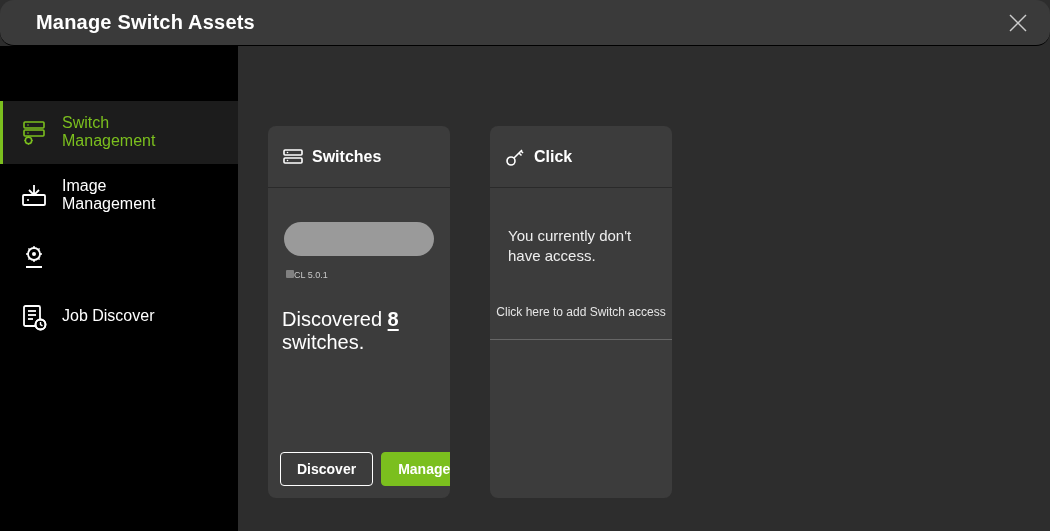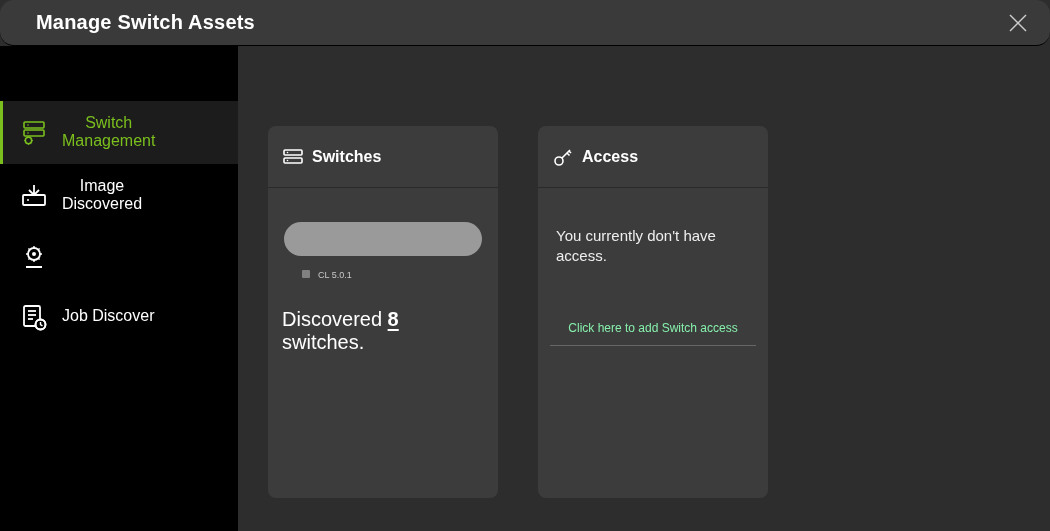--- a/index.html
+++ b/index.html
@@ -37,26 +37,26 @@
     min-height: 60px;
   }
   .sb-item.active {
     color: #7bbf1e;
     background: #1c1c1c;
     border-left: 3px solid #7bbf1e;
     padding-left: 17px;
   }
   .sb-icon { width: 28px; height: 28px; flex: 0 0 28px; display:flex; align-items:center; justify-content:center; }
   .sb-icon svg { display:block; }
-  .sb-label { font-size: 16px; line-height: 1.15; font-weight: 500; text-align: center; }
+  .sb-label { font-size: 16px; line-height: 1.15; font-weight: 500; }
 
   .main { flex: 1; background: #2d2d2d; padding: 80px 0 0 30px; display: flex; gap: 40px; align-items: flex-start; }
 
   .card {
-    width: 230px;
+    width: 182px;
     height: 372px;
     background: #3c3c3c;
     border-radius: 8px;
     display: flex;
     flex-direction: column;
     overflow: hidden;
   }
   .card-head {
     height: 62px;
     display: flex;
@@ -70,45 +70,45 @@
   .card-title { font-size: 16px; font-weight: 600; color:#fff; }
   .card-body { flex: 1; padding: 14px; display:flex; flex-direction:column; }
   .card-foot { padding: 12px; display:flex; gap: 8px; }
 
   .bar-graphic {
     height: 34px;
     background: #9a9a9a;
     border-radius: 17px;
     margin: 20px 2px 8px 2px;
   }
-  .version-row { display:flex; align-items:flex-start; gap:8px; margin: 6px 2px 0 20px; font-size: 9px; color:#c9c9c9; }
+  .version-row { display:flex; align-items:flex-start; gap:0; margin: 6px 2px 0 4px; font-size: 9px; color:#c9c9c9; }
   .version-swatch { width:8px; height:8px; background:#808080; border-radius:1px; }
 
   .discovered { margin-top: 28px; font-size: 20px; color:#fff; }
   .discovered .count { font-weight: 700; text-decoration: underline; text-underline-offset: 3px; }
 
   .btn {
     height: 34px;
     padding: 0 16px;
     border-radius: 4px;
     font-size: 14px;
     font-weight: 600;
     cursor: pointer;
     display:flex; align-items:center; justify-content:center;
   }
   .btn.outline { background: transparent; border: 1.6px solid #fff; color:#fff; }
   .btn.primary { background: #7bbf1e; border: 1.6px solid #7bbf1e; color:#fff; }
 
   .access-msg { font-size: 15px; line-height: 1.35; color:#eee; margin-top: 24px; padding: 0 4px; }
   .access-link {
-    margin-top: 54px;
+    margin-top: 38px;
     text-align: center;
     font-size: 12px;
-    color:#86efac;
-    padding-bottom: 10px;
+    color:#e5e5e5;
+    padding-bottom: 20px;
     border-bottom: 1px solid #666;
     cursor: pointer;
     width: 206px;
     align-self: center;
   }
 </style>
 </head>
 <body>
 
 <div class="root">
@@ -144,21 +144,21 @@
 
       <div class="sb-item">
         <span class="sb-icon">
           <svg width="28" height="28" viewBox="0 0 28 28" fill="none" stroke="#fff" stroke-width="1.8">
             <rect x="3" y="14" width="22" height="10" rx="1"></rect>
             <path d="M14 4 v10 M9 9 l5 5 5 -5"></path>
             <circle cx="8" cy="19" r="1" fill="#fff" stroke="none"></circle>
           </svg>
         </span>
         <span class="sb-label" style="white-space:pre-line">Image
-Discovered</span>
+Management</span>
       </div>
 
       <div class="sb-item">
         <span class="sb-icon">
           <svg width="28" height="28" viewBox="0 0 28 28" fill="none" stroke="#fff" stroke-width="1.8">
             <circle cx="14" cy="11" r="6"></circle>
             <circle cx="14" cy="11" r="2" fill="#fff" stroke="none"></circle>
             <path d="M14 5 v-2 M14 17 v2 M8 11 h-2 M20 11 h2 M9.8 6.8 l-1.4 -1.4 M18.2 6.8 l1.4 -1.4 M9.8 15.2 l-1.4 1.4 M18.2 15.2 l1.4 1.4" stroke-width="1.4"></path>
             <path d="M6 24 h16" stroke-width="2"></path>
           </svg>
@@ -200,31 +200,35 @@
           <div class="bar-graphic"></div>
           <div class="version-row">
             <span class="version-swatch"></span>
             <span>CL 5.0.1</span>
           </div>
           <div class="discovered">
             <span>Discovered </span><span class="count">8</span><span> switches.</span>
           </div>
           <div style="flex:1"></div>
         </div>
+        <div class="card-foot">
+          <div class="btn outline">Discover</div>
+          <div class="btn primary">Manage</div>
+        </div>
       </section>
 
       <section class="card">
         <div class="card-head">
           <span class="card-head-icon">
             <svg width="22" height="22" viewBox="0 0 22 22" fill="none" stroke="#fff" stroke-width="1.6">
               <circle cx="7" cy="15" r="4"></circle>
               <path d="M10 12 L18 4 M15 7 l2.5 2.5 M17 5 l2 2"></path>
             </svg>
           </span>
-          <span class="card-title">Access</span>
+          <span class="card-title">Click</span>
         </div>
         <div class="card-body">
           <div class="access-msg">You currently don't have access.</div>
           <div class="access-link">Click here to add Switch access</div>
         </div>
       </section>
 
     </main>
 
   </div>

